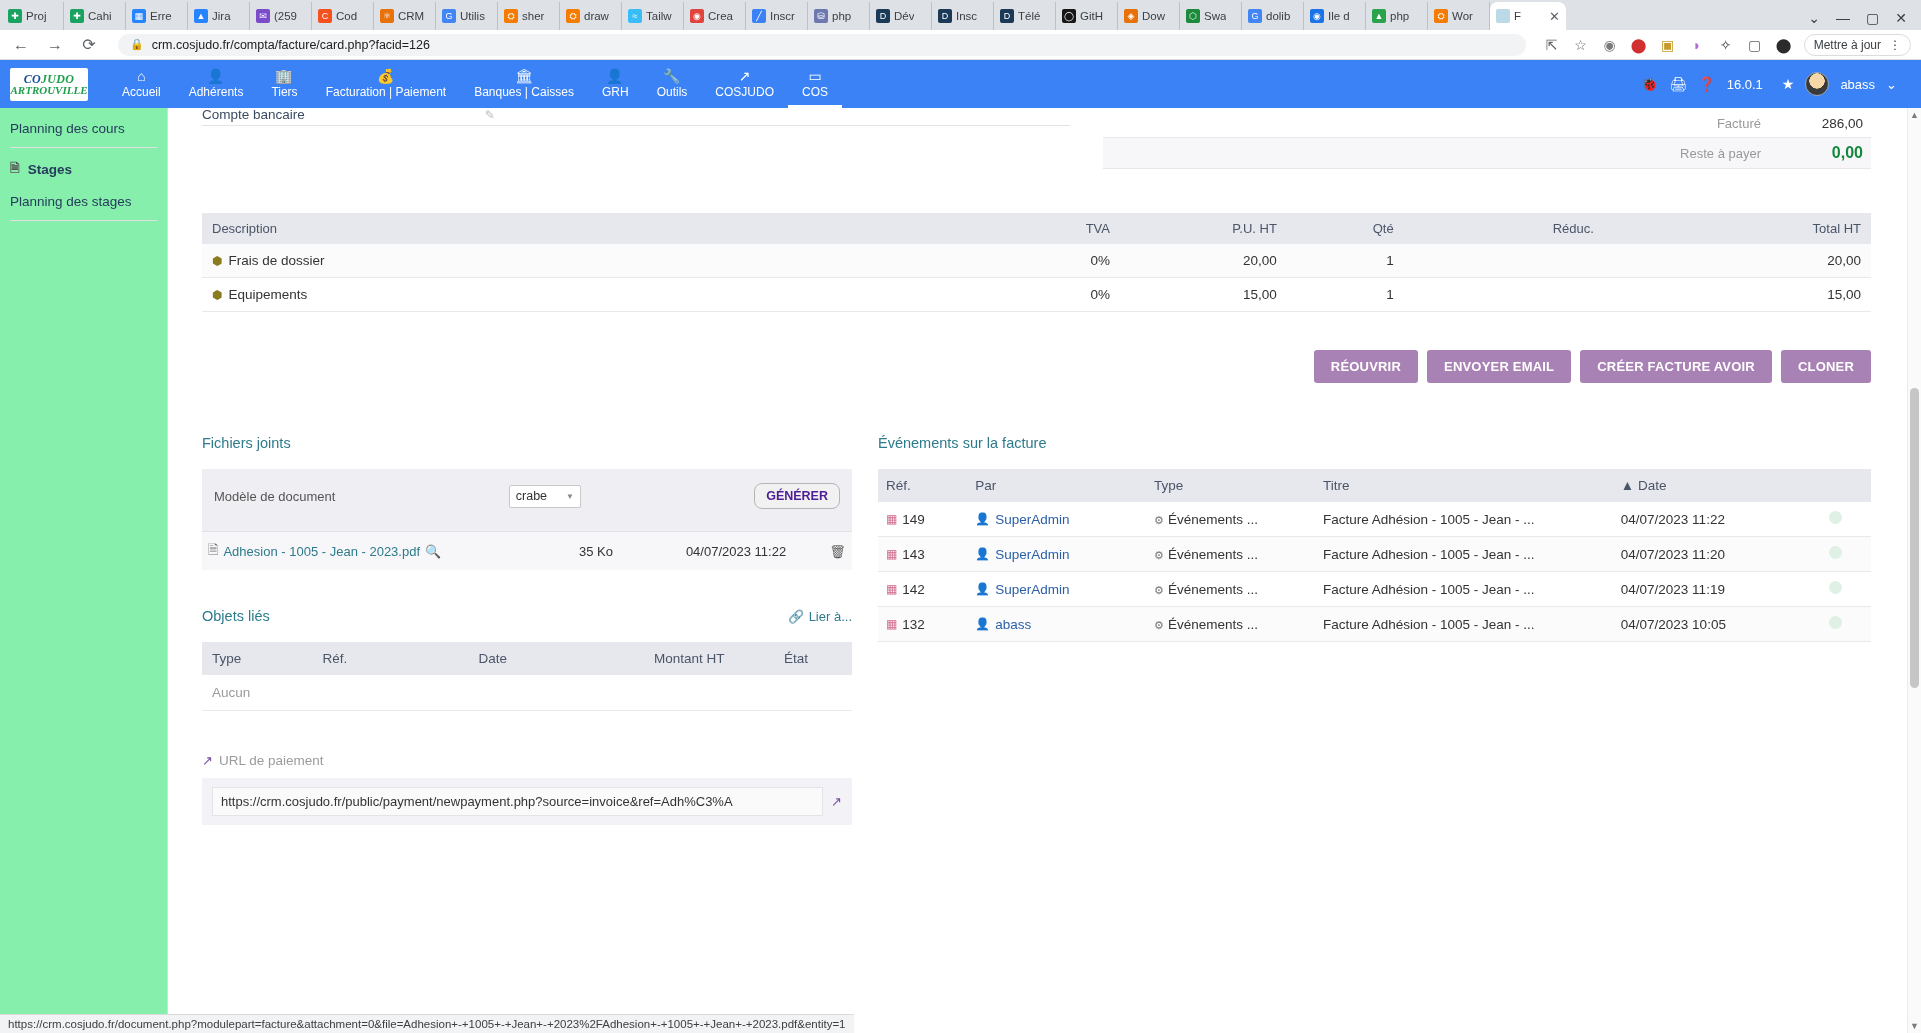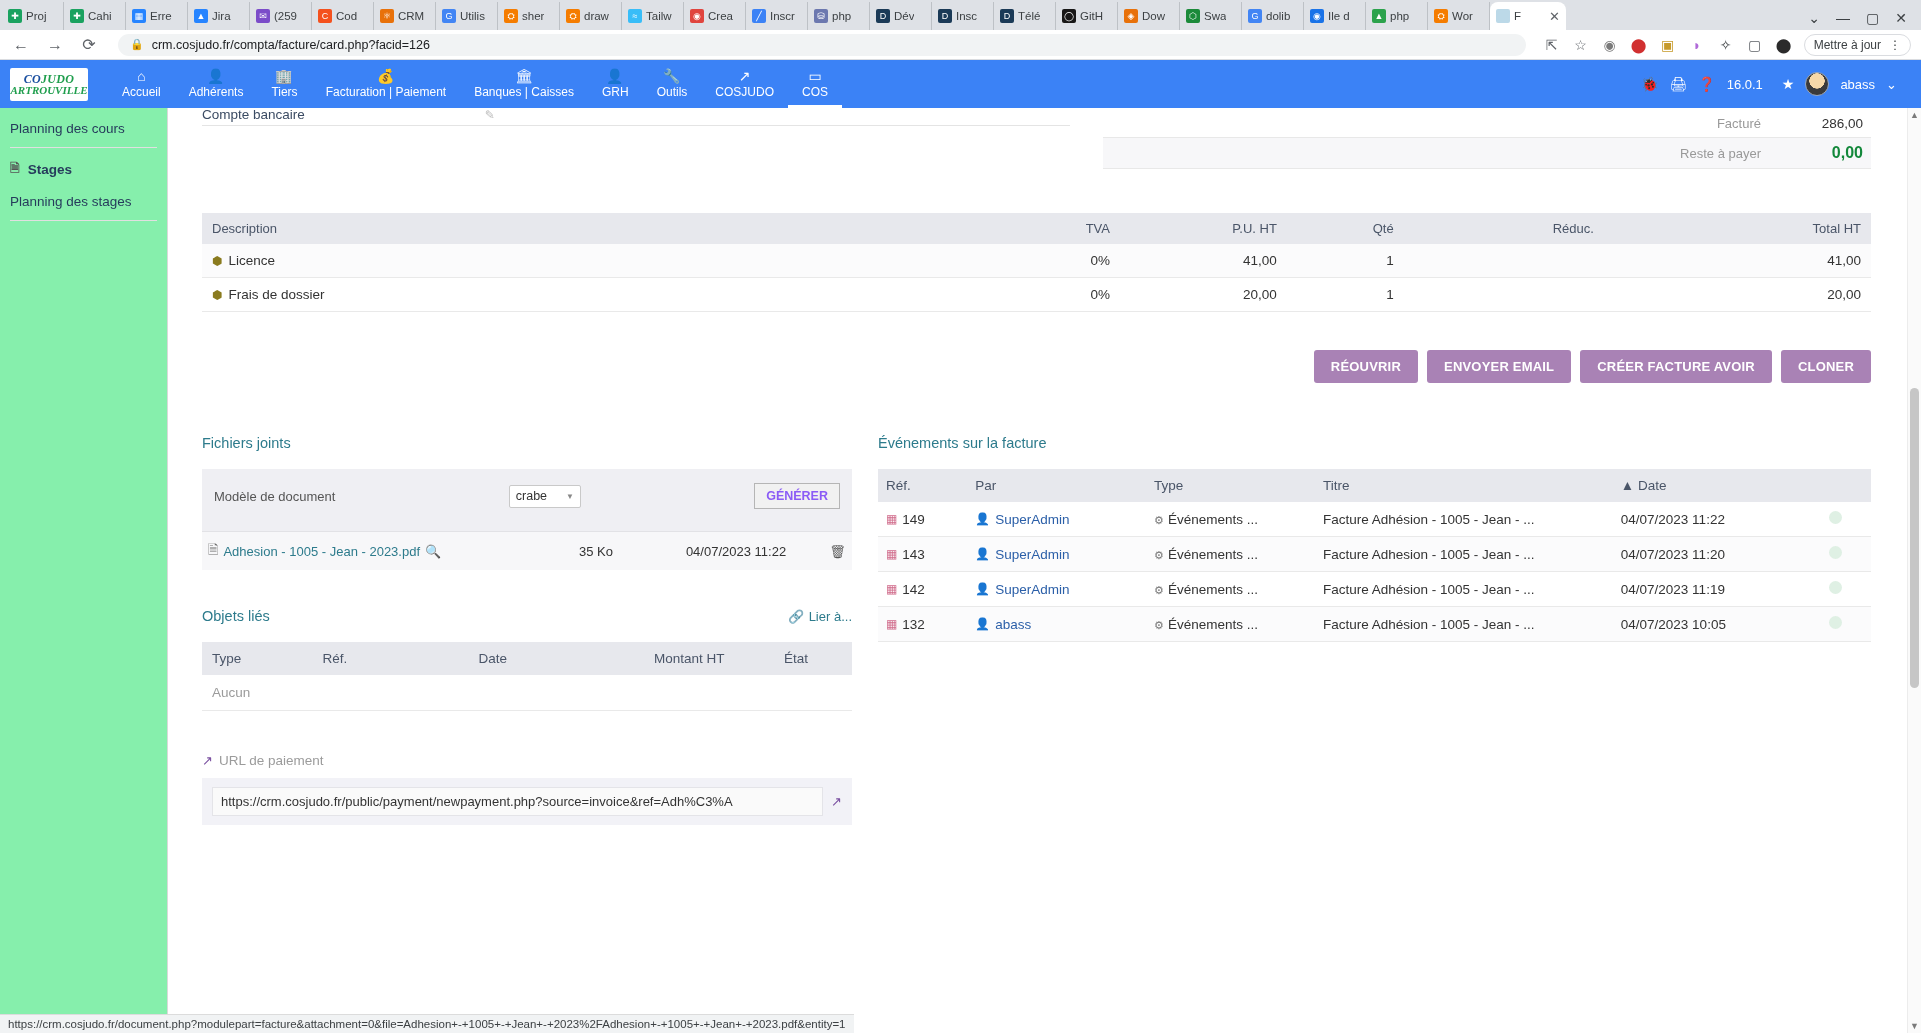--- a/index.html
+++ b/index.html
@@ -148,22 +148,22 @@
   .attach-box{ background:#efeff3; padding:10px 12px; }
   .attach-gen{ display:flex;align-items:center;justify-content:space-between;gap:8px;
      padding:4px 0 12px 0;font-size:13px;color:#555;}
   .sel{
     background:#fff;border:1px solid #c9c9c9;border-radius:2px;height:23px;
     display:flex;align-items:center;padding:0 6px;gap:14px;font-size:12.5px;color:#333;
     min-width:72px;
   }
   .sel .car{font-size:8px;color:#888;margin-left:auto;}
   .btn-gen{
-    background:#f1f1f1;border:1px solid #b5b5b5;border-radius:0;
-    padding:5px 11px;font-size:12.5px;font-weight:bold;color:#8b5cf6;
+    background:#f1f1f1;border:1px solid #b5b5b5;border-radius:8px;
+    padding:5px 11px;font-size:12.5px;font-weight:bold;color:#4c1d95;
   }
   .attach-row{ display:flex;align-items:center;background:#f7f7f9;
     border-top:1px solid #e2e2e6;padding:8px 6px;font-size:13px;}
   .attach-row .fn{ color:#2d7b8c;display:flex;align-items:center;gap:5px;}
   .attach-row .sz{ margin-left:auto;width:120px;text-align:center;color:#333;}
   .attach-row .dt{ width:160px;text-align:center;color:#333;}
   .attach-row .del{ width:30px;text-align:right;color:#555;}
 
   .objtab{ width:100%;border-collapse:collapse;font-size:13.5px;}
   .objtab thead th{background:#e7e8ed;color:#4a5568;font-weight:normal;
@@ -438,34 +438,34 @@
               <th style="width:47%">Description</th>
               <th class="ta-r" style="width:8%">TVA</th>
               <th class="ta-r" style="width:10%">P.U. HT</th>
               <th class="ta-r" style="width:7%">Qté</th>
               <th class="ta-r" style="width:12%">Réduc.</th>
               <th class="ta-r" style="width:16%">Total HT</th>
             </tr>
           </thead>
           <tbody id="lines-host">
               <tr>
-                <td><span class="box-ico">⬢</span><span>Licence</span></td>
-                <td class="ta-r">0%</td>
-                <td class="ta-r">41,00</td>
-                <td class="ta-r">1</td>
-                <td class="ta-r"></td>
-                <td class="ta-r">41,00</td>
-              </tr>
-              <tr>
                 <td><span class="box-ico">⬢</span><span>Frais de dossier</span></td>
                 <td class="ta-r">0%</td>
                 <td class="ta-r">20,00</td>
                 <td class="ta-r">1</td>
                 <td class="ta-r"></td>
                 <td class="ta-r">20,00</td>
+              </tr>
+              <tr>
+                <td><span class="box-ico">⬢</span><span>Equipements</span></td>
+                <td class="ta-r">0%</td>
+                <td class="ta-r">15,00</td>
+                <td class="ta-r">1</td>
+                <td class="ta-r"></td>
+                <td class="ta-r">15,00</td>
               </tr>
             </tbody>
         </table>
 
         <div class="act-row" id="actions-host">
             <button class="btn-action">RÉOUVRIR</button>
             <button class="btn-action">ENVOYER EMAIL</button>
             <button class="btn-action">CRÉER FACTURE AVOIR</button>
             <button class="btn-action">CLONER</button>
           </div>

